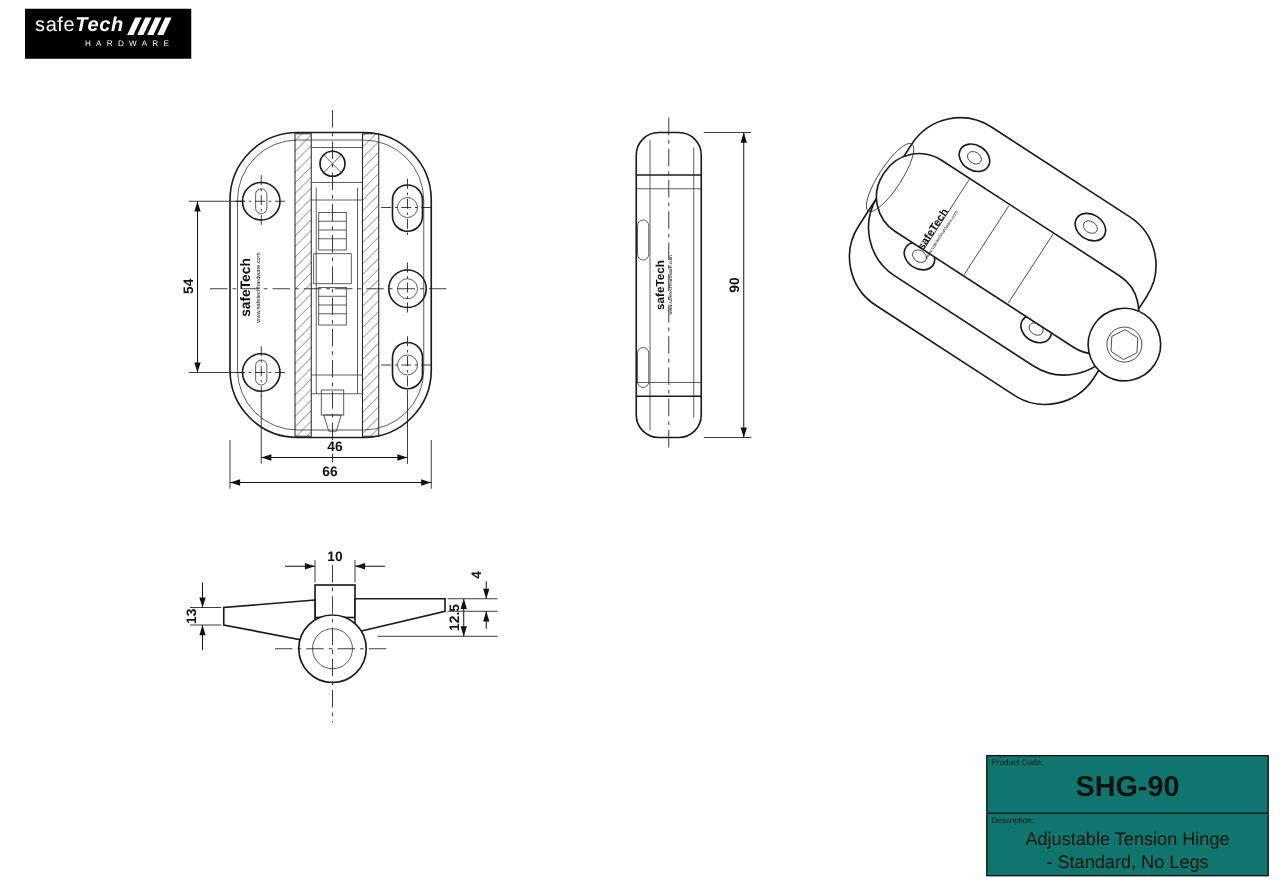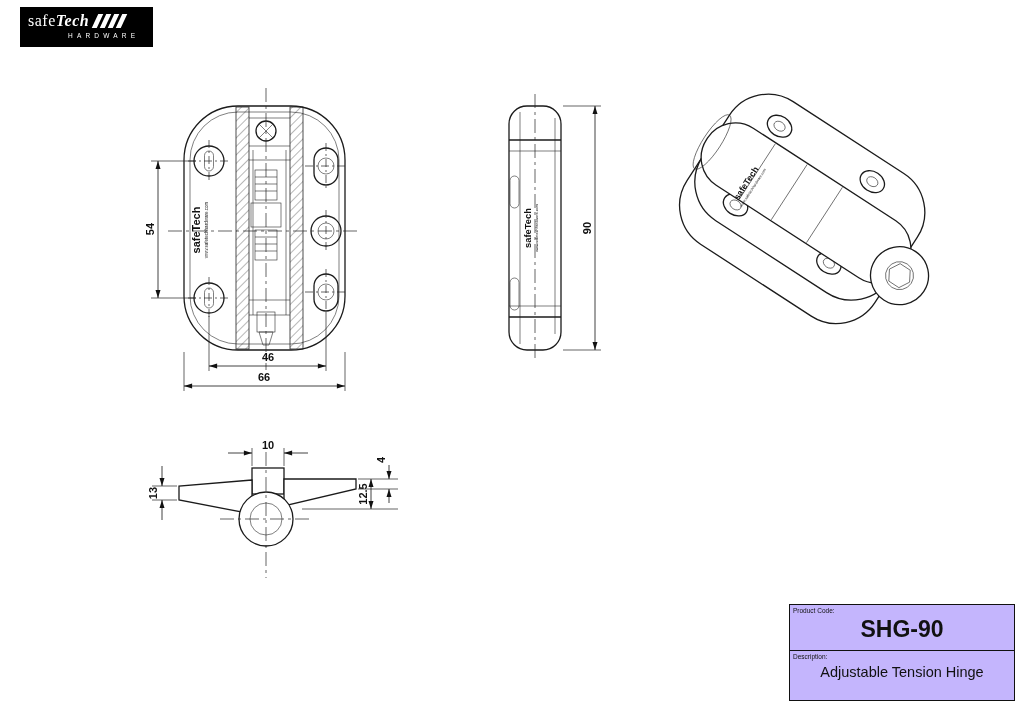--- a/index.html
+++ b/index.html
@@ -3,30 +3,30 @@
 <meta charset="utf-8">
 <style>
   html,body{margin:0;padding:0;background:#e8e8e8;}
   .page{position:relative;width:1024px;height:712px;background:#ffffff;overflow:hidden;
         font-family:"Liberation Sans",sans-serif;}
   .drawing-svg{position:absolute;left:0;top:0;}
 
   
   .logo{position:absolute;left:20px;top:7px;width:133px;height:40px;background:#000;
         color:#fff;box-sizing:border-box;padding:5px 8px 3px 8px;}
-  .logo-row{display:flex;height:17px;font-family:Liberation Serif, serif;}
+  .logo-row{display:flex;height:17px;}
   .logo-safe{font-size:16px;letter-spacing:.5px;}
   .logo-tech{font-size:16px;font-weight:700;font-style:italic;letter-spacing:.5px;}
   .logo-stripes{display:flex;gap:3px;margin-left:6px;align-items:center;}
   .logo-stripes i{display:block;width:5px;height:14px;background:#fff;transform:skewX(-25deg);}
   .logo-sub{font-size:6.5px;letter-spacing:4.2px;margin-top:3px;padding-left:40px;}
 
   
   .tb{position:absolute;left:789px;top:604px;width:226px;height:97px;border:1.6px solid #111;
-      background:#c4b5fd;box-sizing:border-box;}
+      background:#0f766e;box-sizing:border-box;}
   .tb-top{height:45px;border-bottom:1.4px solid #111;position:relative;}
   .tb-bottom{position:relative;height:49px;}
   .tb-label{position:absolute;top:2px;left:3px;font-size:6.5px;color:#111;}
   .tb-code{text-align:center;font-size:23px;font-weight:700;color:#111;padding-top:11px;}
   .tb-desc{text-align:center;font-size:14.5px;font-weight:400;color:#111;padding-top:12px;line-height:1.25;}
 
   
   .ln{fill:none;stroke:#1b1b1b;stroke-width:1.3;}
   .lnf{fill:#fff;stroke:#1b1b1b;stroke-width:1.3;}
   .tn{fill:none;stroke:#2a2a2a;stroke-width:0.6;}
@@ -259,17 +259,18 @@
 
   <div class="tb">
     <div class="tb-top">
       <div class="tb-label">Product Code:</div>
       <div class="tb-code">SHG-90</div>
     </div>
     <div class="tb-bottom">
       <div class="tb-label">Description:</div>
       <div class="tb-desc">
         <div>Adjustable Tension Hinge</div>
+        <div>- Standard, No Legs</div>
       </div>
     </div>
   </div>
 
 </div>
 
 </body></html>

